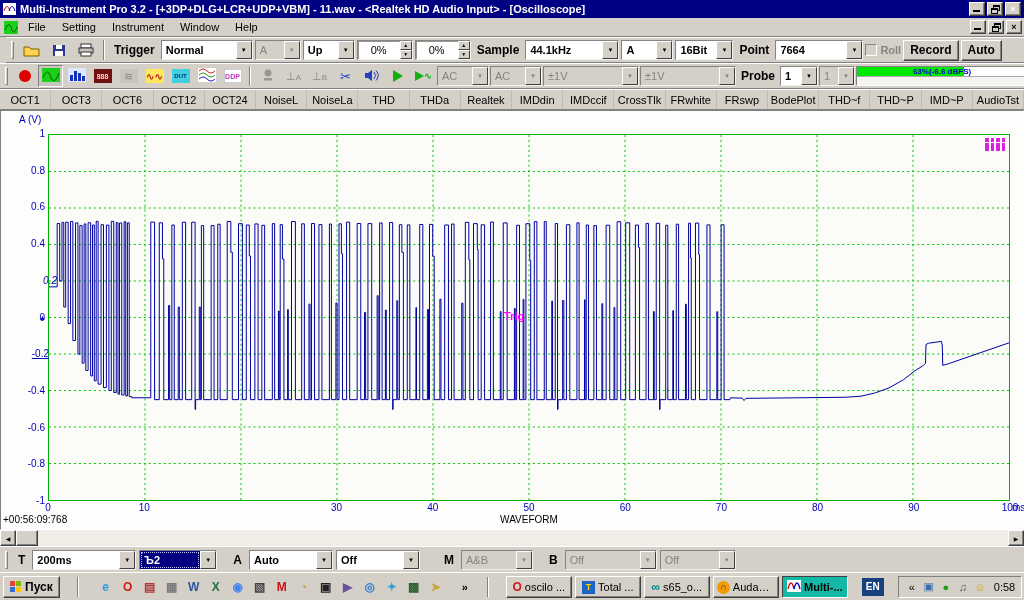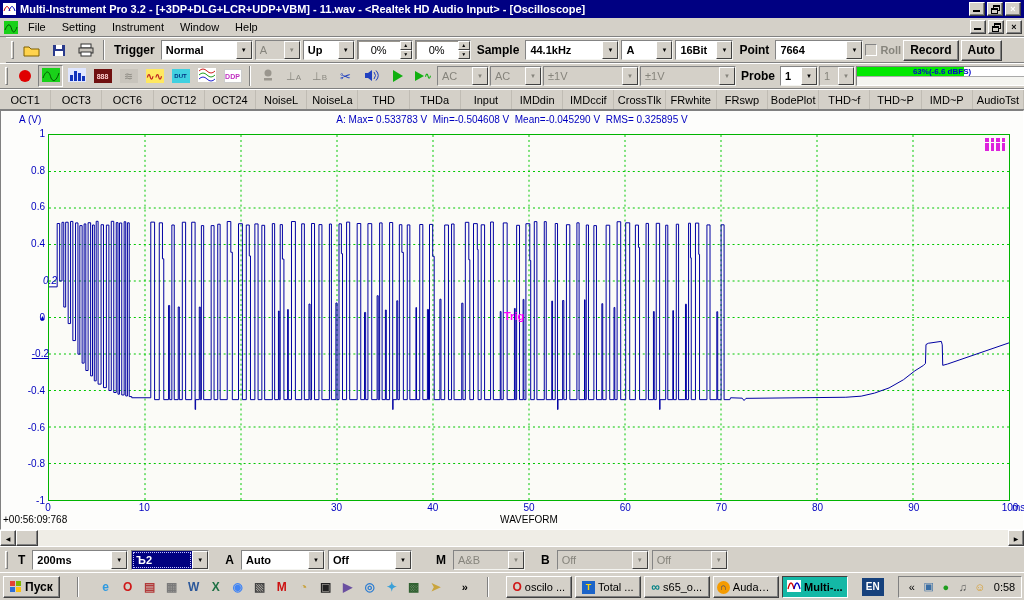--- a/index.html
+++ b/index.html
@@ -341,35 +341,34 @@
   <div class="tabsbar" id="tabsbar">
       <span class="tab">OCT1</span>
       <span class="tab">OCT3</span>
       <span class="tab">OCT6</span>
       <span class="tab">OCT12</span>
       <span class="tab">OCT24</span>
       <span class="tab">NoiseL</span>
       <span class="tab">NoiseLa</span>
       <span class="tab">THD</span>
       <span class="tab">THDa</span>
-      <span class="tab">Input</span>
+      <span class="tab">Realtek</span>
       <span class="tab">IMDdin</span>
       <span class="tab">IMDccif</span>
       <span class="tab">CrossTlk</span>
       <span class="tab">FRwhite</span>
       <span class="tab">FRswp</span>
       <span class="tab">BodePlot</span>
       <span class="tab">THD~f</span>
       <span class="tab">THD~P</span>
       <span class="tab">IMD~P</span>
       <span class="tab">AudioTst</span>
     </div>
 
   <div class="chartpanel">
-    <span class="ch-stats">A: Max= 0.533783 V  Min=-0.504608 V  Mean=-0.045290 V  RMS= 0.325895 V</span>
     <span class="ch-channel">A (V)</span>
     <div class="plot" id="plot">
         <svg viewBox="0 0 962 367" preserveAspectRatio="none">
           <line x1="96.2" y1="0" x2="96.2" y2="367" stroke="#00c800" stroke-dasharray="2,3"></line>
           <line x1="192.4" y1="0" x2="192.4" y2="367" stroke="#00c800" stroke-dasharray="2,3"></line>
           <line x1="288.59999999999997" y1="0" x2="288.59999999999997" y2="367" stroke="#00c800" stroke-dasharray="2,3"></line>
           <line x1="384.8" y1="0" x2="384.8" y2="367" stroke="#00c800" stroke-dasharray="2,3"></line>
           <line x1="481" y1="0" x2="481" y2="367" stroke="#00c800" stroke-dasharray="2,3"></line>
           <line x1="577.1999999999999" y1="0" x2="577.1999999999999" y2="367" stroke="#00c800" stroke-dasharray="2,3"></line>
           <line x1="673.4" y1="0" x2="673.4" y2="367" stroke="#00c800" stroke-dasharray="2,3"></line>
@@ -439,21 +438,21 @@
   <div class="hscroll">
     <span class="sbtn">◀</span>
     <span class="sthumb"></span>
     <span class="strack"></span>
     <span class="sbtn">▶</span>
   </div>
 
   <div class="controlbar">
     <span class="vgrip"></span>
     <span class="blabel">T</span>
-    <span class="combo" style="width:96px">
+    <span class="combo" style="width:104px">
         <span class="combo-field" style="font-weight:bold">200ms</span>
         <span class="combo-btn">▼</span>
       </span>
     <span class="combo sel" style="width:78px">
         <span class="combo-field" style="font-weight:bold">Ъ2</span>
         <span class="combo-btn">▼</span>
       </span>
     <span style="width:6px"></span>
     <span class="blabel">A</span>
     <span class="combo" style="width:84px">

